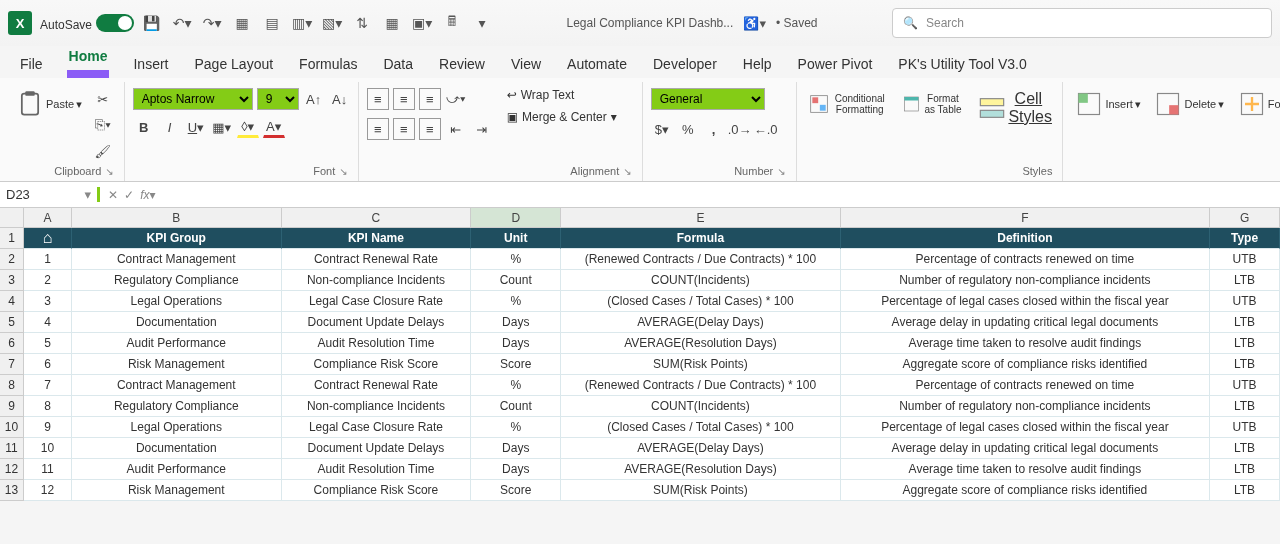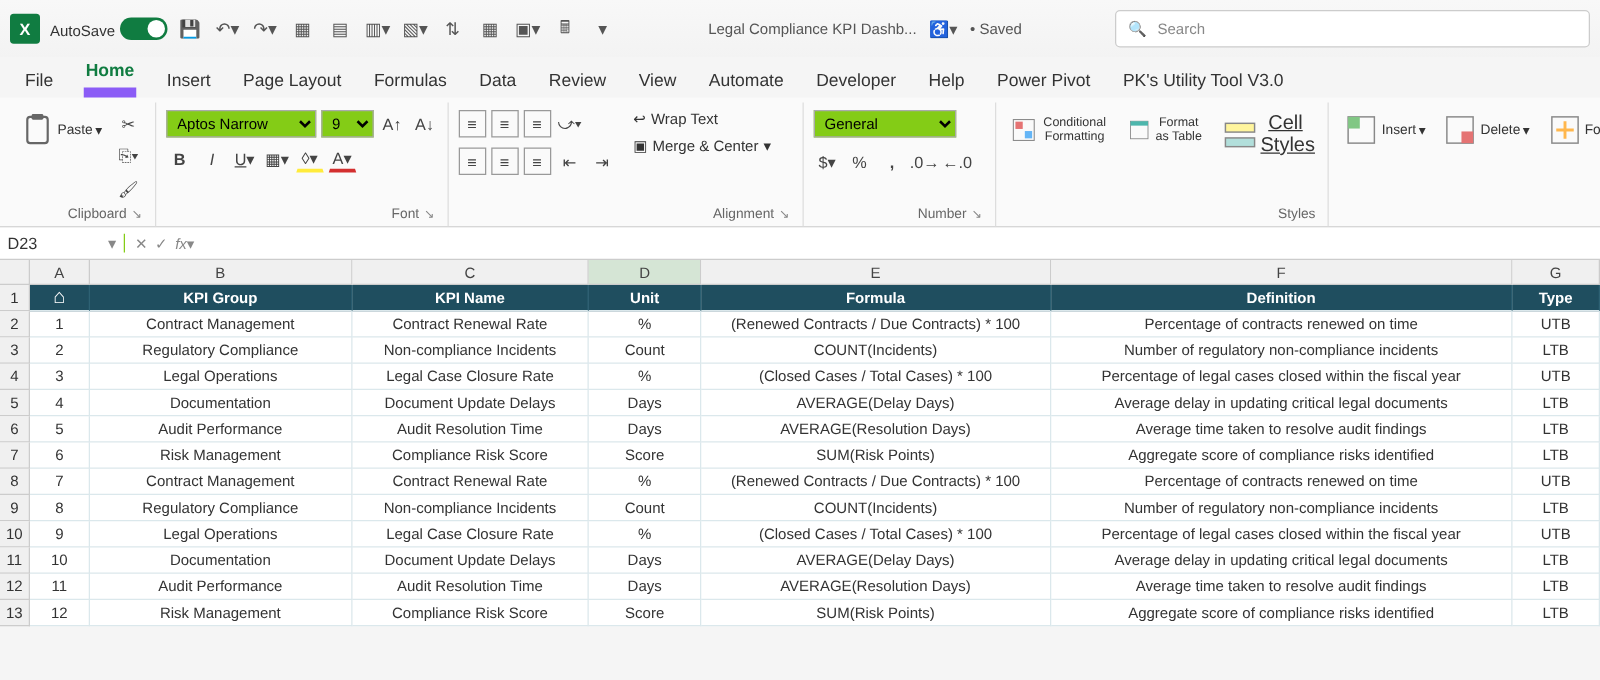--- a/index.html
+++ b/index.html
@@ -32,21 +32,21 @@
   .bigbtn svg, .bigbtn .ico{width:28px;height:28px;}
   .stack{display:flex; flex-direction:column; gap:4px;}
   .select{border:1px solid #aaa; background:#84cc16; font-size:12px; padding:2px 4px;}
   .btnrow{display:flex; gap:4px; align-items:center;}
   .smallbtn{width:22px;height:22px;display:flex;align-items:center;justify-content:center;border:1px solid transparent; font-size:13px; color:#444;}
   .smallbtn.boxed{border:1px solid #999;}
   .cbtn{display:flex;align-items:center;gap:4px;font-size:12px;color:#333;}
   
   
   .fxbar{height:26px; background:#fff; border-bottom:1px solid #ccc; display:flex; align-items:center;}
-  .namebox{width:100px; border-right:1px solid #84cc16; padding:0 6px; display:flex; align-items:center; justify-content:space-between; font-size:13px;}
+  .namebox{width:100px; border-right:3px solid #84cc16; padding:0 6px; display:flex; align-items:center; justify-content:space-between; font-size:13px;}
   .fxbtns{display:flex;gap:6px;padding:0 8px;color:#888;}
   .fxinput{flex:1; padding:0 6px;}
   
   
   .grid{background:#fff;}
   .colhdr-row{display:flex;}
   .rownum{width:24px; min-width:24px; text-align:center; font-size:12px; background:#f0f0f0; border-right:1px solid #ccc; border-bottom:1px solid #ccc; display:flex; align-items:center; justify-content:center;}
   .colhdr{background:#f0f0f0; border-right:1px solid #ccc; border-bottom:1px solid #ccc; text-align:center; font-size:12px; color:#444; display:flex; align-items:center; justify-content:center; height:20px;}
   .colhdr.sel{background:#d5e5d5;}
   .cell{border-right:1px solid #dbe8ec; border-bottom:1px solid #dbe8ec; font-size:12px; color:#333; display:flex; align-items:center; justify-content:center; height:21px; padding:0 4px; overflow:hidden; white-space:nowrap;}

